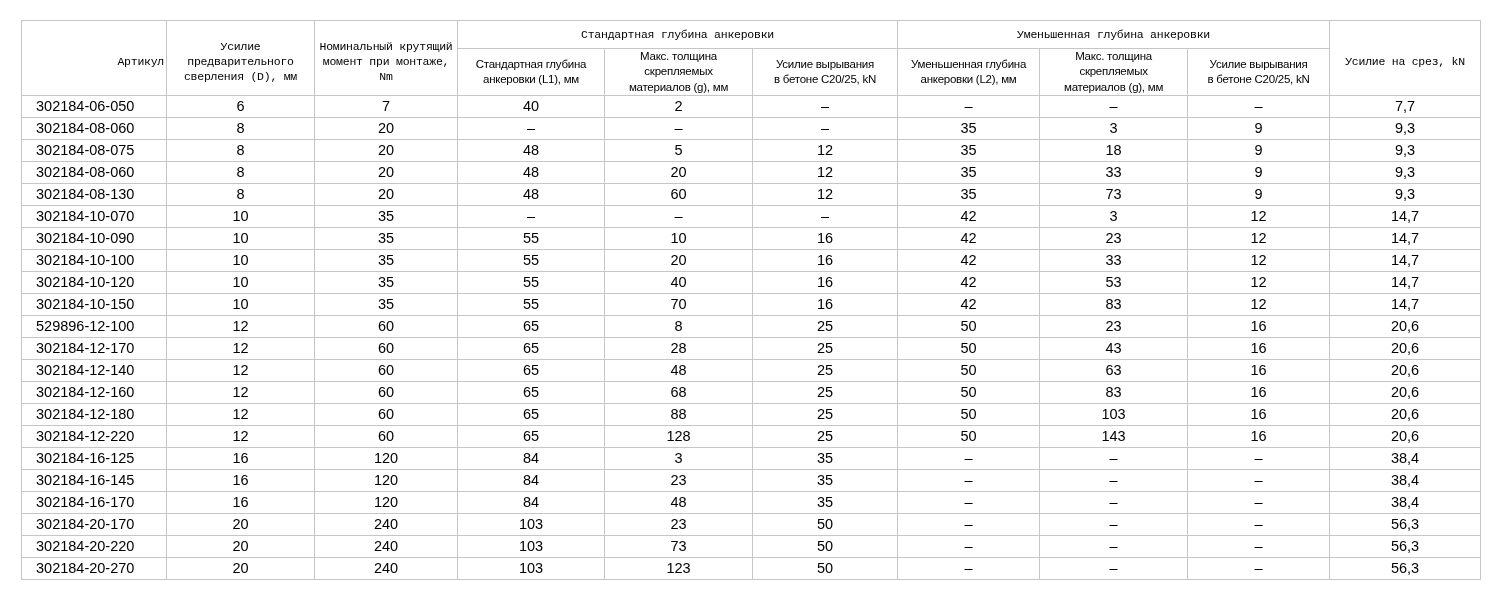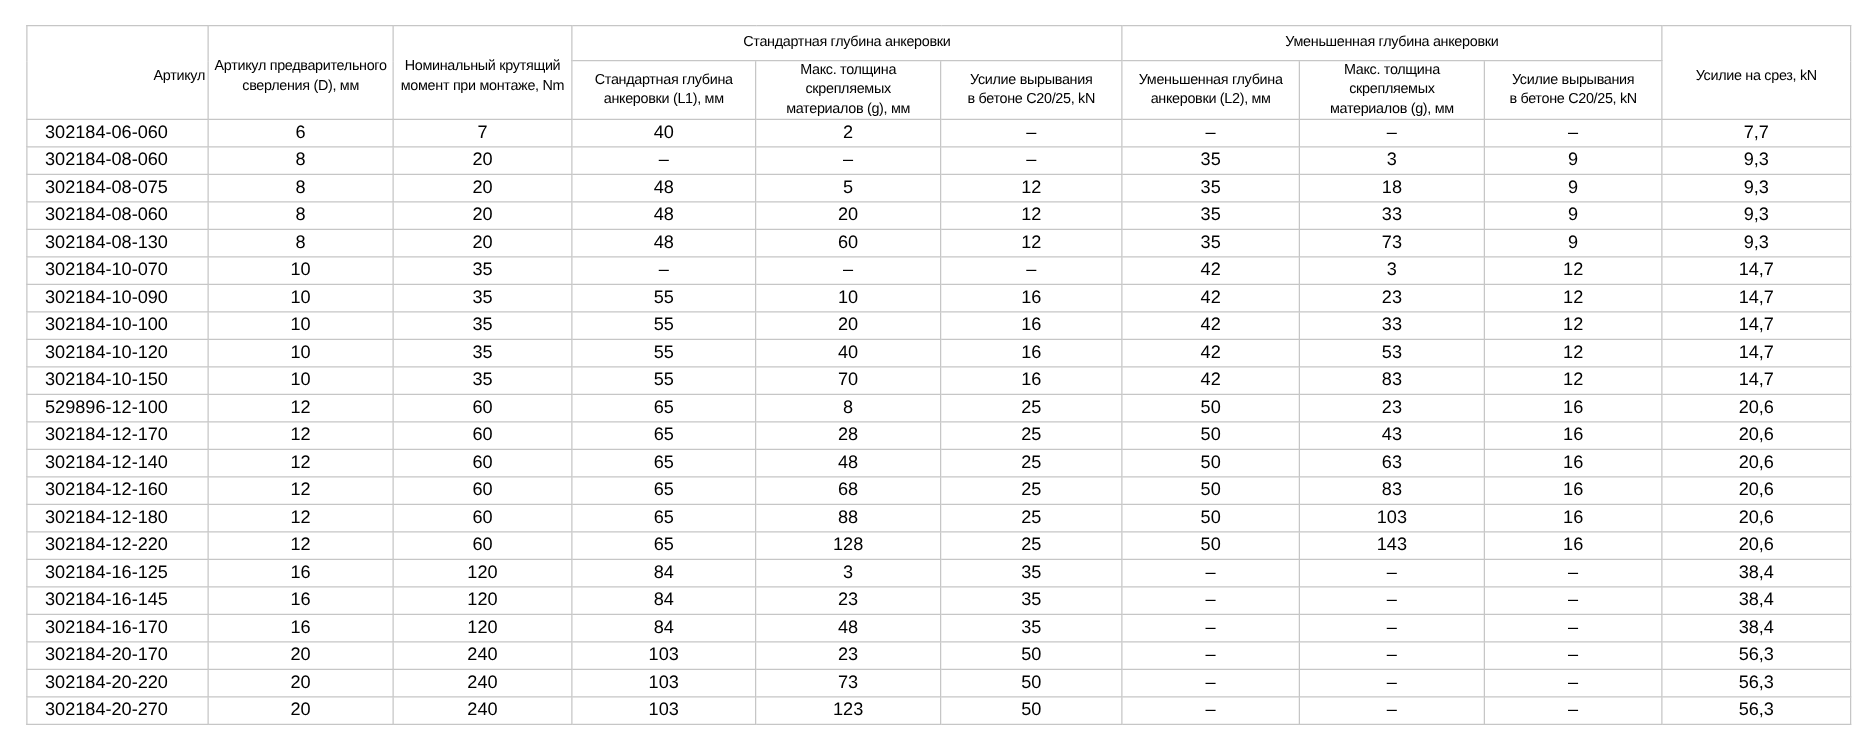--- a/index.html
+++ b/index.html
@@ -31,21 +31,21 @@
     padding: 0 2px;
   }
   .spec th.rowspan-th {
     vertical-align: top;
     padding-top: 7px;
   }
   .spec th.article-th {
     text-align: right;
     padding-left: 14px;
   }
-  .spec tr.group-row th { height: 28px; vertical-align: middle; }
+  .spec tr.group-row th { height: 28px; vertical-align: middle; font-family: Liberation Mono, monospace; }
   .spec tr.sub-row th   { height: 47px; vertical-align: middle; }
   
   .spec tbody td {
     height: 22px;
     font-size: 14.5px;
     line-height: 1;
     text-align: center;
     vertical-align: middle;
     padding: 0;
   }
@@ -66,21 +66,21 @@
       <col style="width:148px">
       <col style="width:145px">
     <col style="width:142px">
       <col style="width:148px">
       <col style="width:142px">
     <col style="width:151px">
   </colgroup>
   <thead>
     <tr class="group-row">
       <th rowspan="2" class="rowspan-th article-th">Артикул</th>
-      <th rowspan="2" class="rowspan-th">Артикул предварительного
+      <th rowspan="2" class="rowspan-th">Усилие предварительного
 сверления (D), мм</th>
       <th rowspan="2" class="rowspan-th">Номинальный крутящий
 момент при монтаже, Nm</th>
       <th colspan="3">Стандартная глубина анкеровки</th>
       <th colspan="3">Уменьшенная глубина анкеровки</th>
       <th rowspan="2" class="rowspan-th">Усилие на срез, kN</th>
     </tr>
     <tr class="sub-row">
       <th>Стандартная глубина
 анкеровки (L1), мм</th>
@@ -91,21 +91,21 @@
       <th>Уменьшенная глубина
 анкеровки (L2), мм</th>
       <th>Макс. толщина скрепляемых
 материалов (g), мм</th>
       <th>Усилие вырывания
 в бетоне C20/25, kN</th>
     </tr>
   </thead>
   <tbody>
       <tr>
-        <td class="col-article">302184-06-060</td>
+        <td class="col-article">302184-06-050</td>
         <td>6</td>
         <td>7</td>
         <td>40</td>
         <td>2</td>
         <td>–</td>
         <td>–</td>
         <td>–</td>
         <td>–</td>
         <td>7,7</td>
       </tr>

